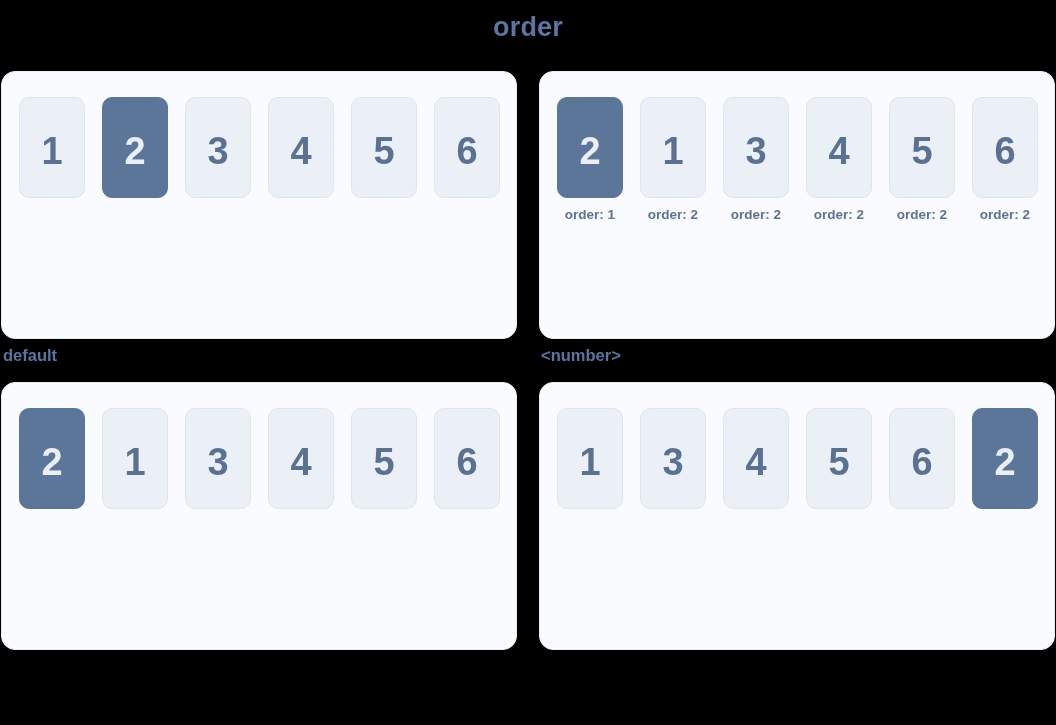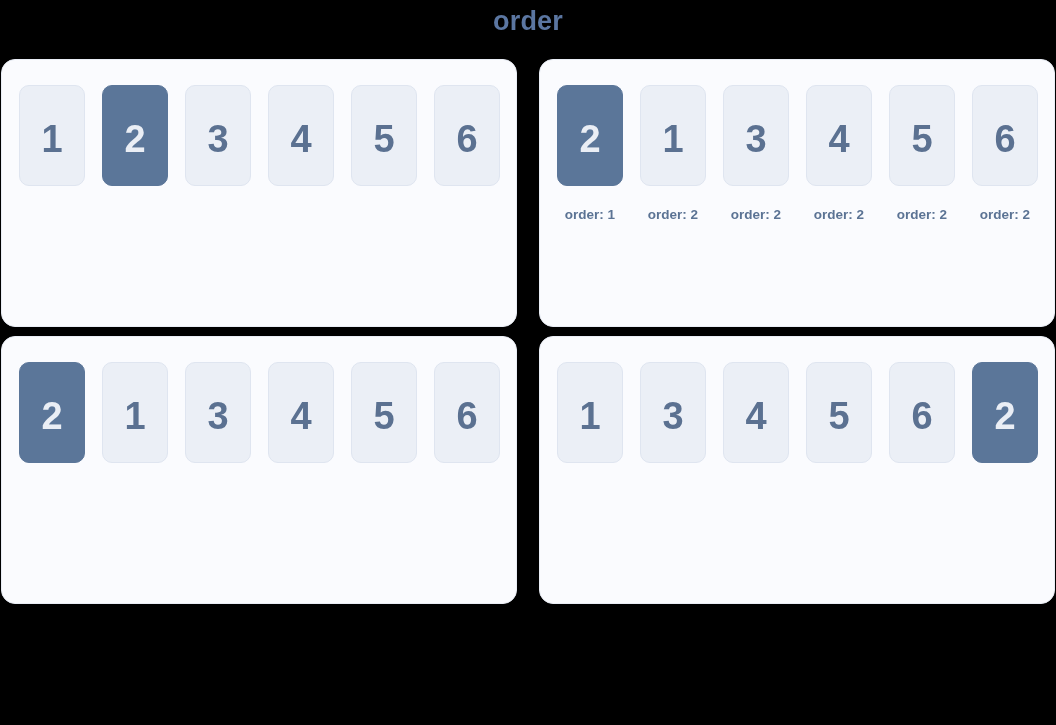--- a/index.html
+++ b/index.html
@@ -9,21 +9,21 @@
     font-family: "Liberation Sans", sans-serif;
   }
   .page {
     width: 1056px;
     height: 725px;
     background: #000000;
     box-sizing: border-box;
     overflow: hidden;
   }
   .page-title {
-    margin: 2px;
+    margin: 8px;
     padding-top: 4px;
     height: 55px;
     box-sizing: border-box;
     text-align: center;
     color: #5b76a1;
     font-size: 27px;
     font-weight: 700;
     letter-spacing: 0.2px;
   }
   .grid {
@@ -67,21 +67,21 @@
     color: #5b7191;
     font-size: 38px;
     font-weight: 600;
   }
   .box.active {
     background: #5b7699;
     border-color: #5b7699;
     color: #eaeef5;
   }
   .order-label {
-    margin-top: 21px;
+    margin-top: 9px;
     font-size: 13.5px;
     font-weight: 700;
     color: #5b7394;
     white-space: nowrap;
   }
   .caption {
     margin: 7px 0 0 2px;
     height: 27px;
     color: #5b76a1;
     font-size: 16.5px;
@@ -99,20 +99,21 @@
 
     <div class="cell">
       <div class="panel">
         <div class="box">1</div>
         <div class="box active">2</div>
         <div class="box">3</div>
         <div class="box">4</div>
         <div class="box">5</div>
         <div class="box">6</div>
       </div>
+      <div class="caption">default</div>
     </div>
 
     <div class="cell">
       <div class="panel">
         <div class="item">
           <div class="box active">2</div>
           <div class="order-label">order: 1</div>
         </div>
         <div class="item">
           <div class="box">1</div>
@@ -128,20 +129,21 @@
         </div>
         <div class="item">
           <div class="box">5</div>
           <div class="order-label">order: 2</div>
         </div>
         <div class="item">
           <div class="box">6</div>
           <div class="order-label">order: 2</div>
         </div>
       </div>
+      <div class="caption">&lt;number&gt;</div>
     </div>
 
     <div class="cell">
       <div class="panel">
         <div class="box active">2</div>
         <div class="box">1</div>
         <div class="box">3</div>
         <div class="box">4</div>
         <div class="box">5</div>
         <div class="box">6</div>

